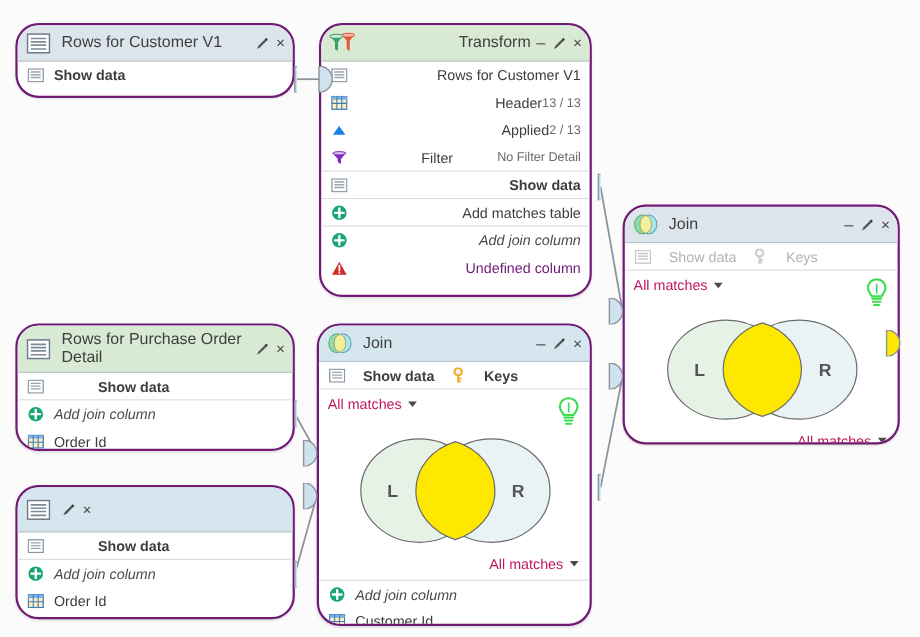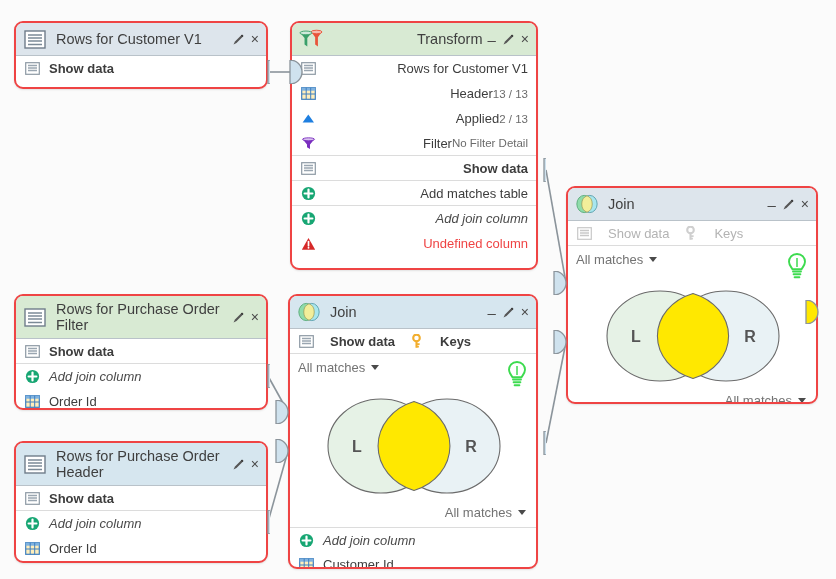--- a/index.html
+++ b/index.html
@@ -11,22 +11,22 @@
     color:#3d3d3d;
     position:relative;
     overflow:hidden;
   }
   #canvas{position:absolute;left:0;top:0;width:836px;height:579px;}
   svg.wires{position:absolute;left:0;top:0;width:836px;height:579px;pointer-events:none;}
 
   .node{
     position:absolute;
     background:#ffffff;
-    border:2px solid #ef4444;
-    border-radius:9px;
+    border:2px solid #701a75;
+    border-radius:21px;
     box-sizing:border-box;
     box-shadow:0 1px 2px rgba(0,0,0,.10);
     overflow:hidden;
     z-index:5;
   }
   .node-head{
     display:flex;align-items:center;
     padding:5px 6px 5px 7px;
     border-bottom:1px solid #b9c2c9;
     min-height:33px;
@@ -43,32 +43,32 @@
   .tool-pencil{width:13px;height:13px;display:inline-block;}
   .tool-x{font-size:14px;padding:0 1px;}
 
   .row{
     display:flex;align-items:center;
     padding:4px 8px 4px 8px;
     min-height:25px;
     box-sizing:border-box;
     font-size:13px;
   }
-  .row-sep{border-bottom:1px solid #dcdcdc;}
+  .row-sep{border-bottom:1px solid #dcdcdc;gap:40px;}
   .row-ico{width:17px;height:15px;flex:0 0 17px;margin-right:8px;display:flex;align-items:center;justify-content:center;}
   .row-label{flex:1 1 auto;}
   .row-val{flex:0 0 auto;color:#6b6b6b;font-size:11.5px;}
   .bold{font-weight:bold;}
   .ital{font-style:italic;color:#4a4a4a;}
   .muted{color:#b3b3b3;}
-  .danger{color:#ef4444;}
+  .danger{color:#701a75;}
 
   .venn-wrap{position:relative;padding:6px 8px 4px 8px;}
   .venn-top{display:flex;align-items:flex-start;justify-content:space-between;}
-  .matchsel{font-size:13px;color:#737373;display:flex;align-items:center;gap:6px;}
+  .matchsel{font-size:13px;color:#be185d;display:flex;align-items:center;gap:6px;}
   .caret{display:inline-block;width:0;height:0;border-left:4.5px solid transparent;border-right:4.5px solid transparent;border-top:5.5px solid #4a4a4a;}
   .venn-bottom{display:flex;justify-content:flex-end;padding:1px 2px 3px 0;}
   .keysrow{display:flex;align-items:center;gap:7px;padding:4px 8px;border-bottom:1px solid #dcdcdc;min-height:25px;box-sizing:border-box;}
 
   .port{position:absolute;z-index:6;}
   .port svg{display:block;}
 </style>
 </head>
 <body>
 
@@ -252,21 +252,21 @@
         <svg width="22" height="19" viewBox="0 0 22 19">
             <rect x="1" y="1" width="20" height="17" fill="#fff" stroke="#6f7d8a" stroke-width="1.4"></rect>
             <g stroke="#7b8a97" stroke-width="1.5">
               <line x1="4" y1="5" x2="18" y2="5"></line>
               <line x1="4" y1="8" x2="18" y2="8"></line>
               <line x1="4" y1="11" x2="18" y2="11"></line>
               <line x1="4" y1="14.5" x2="18" y2="14.5"></line>
             </g>
           </svg>
       </span>
-      <span class="head-title">Rows for Purchase Order Filter</span>
+      <span class="head-title">Rows for Purchase Order Detail</span>
       <span class="head-tools">
         <span class="tool tool-pencil">
           <svg width="13" height="13" viewBox="0 0 13 13">
               <path d="M1.5 11.5 L3 8.5 L9.5 2 L11 3.5 L4.5 10 Z" fill="#555"></path>
               <path d="M9.5 2 L11 3.5" stroke="#333" stroke-width="1.6"></path>
             </svg>
         </span>
         <span class="tool tool-x">×</span>
       </span>
     </div>
@@ -314,21 +314,20 @@
         <svg width="22" height="19" viewBox="0 0 22 19">
             <rect x="1" y="1" width="20" height="17" fill="#fff" stroke="#6f7d8a" stroke-width="1.4"></rect>
             <g stroke="#7b8a97" stroke-width="1.5">
               <line x1="4" y1="5" x2="18" y2="5"></line>
               <line x1="4" y1="8" x2="18" y2="8"></line>
               <line x1="4" y1="11" x2="18" y2="11"></line>
               <line x1="4" y1="14.5" x2="18" y2="14.5"></line>
             </g>
           </svg>
       </span>
-      <span class="head-title">Rows for Purchase Order Header</span>
       <span class="head-tools">
         <span class="tool tool-pencil">
           <svg width="13" height="13" viewBox="0 0 13 13">
               <path d="M1.5 11.5 L3 8.5 L9.5 2 L11 3.5 L4.5 10 Z" fill="#555"></path>
               <path d="M9.5 2 L11 3.5" stroke="#333" stroke-width="1.6"></path>
             </svg>
         </span>
         <span class="tool tool-x">×</span>
       </span>
     </div>

